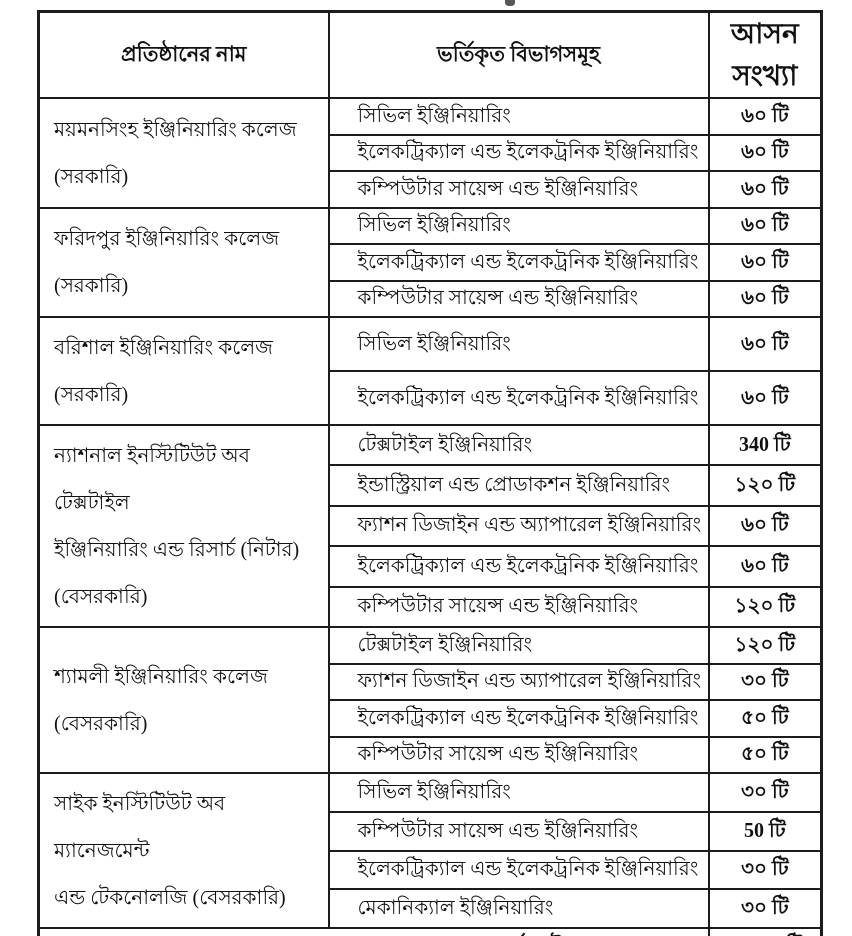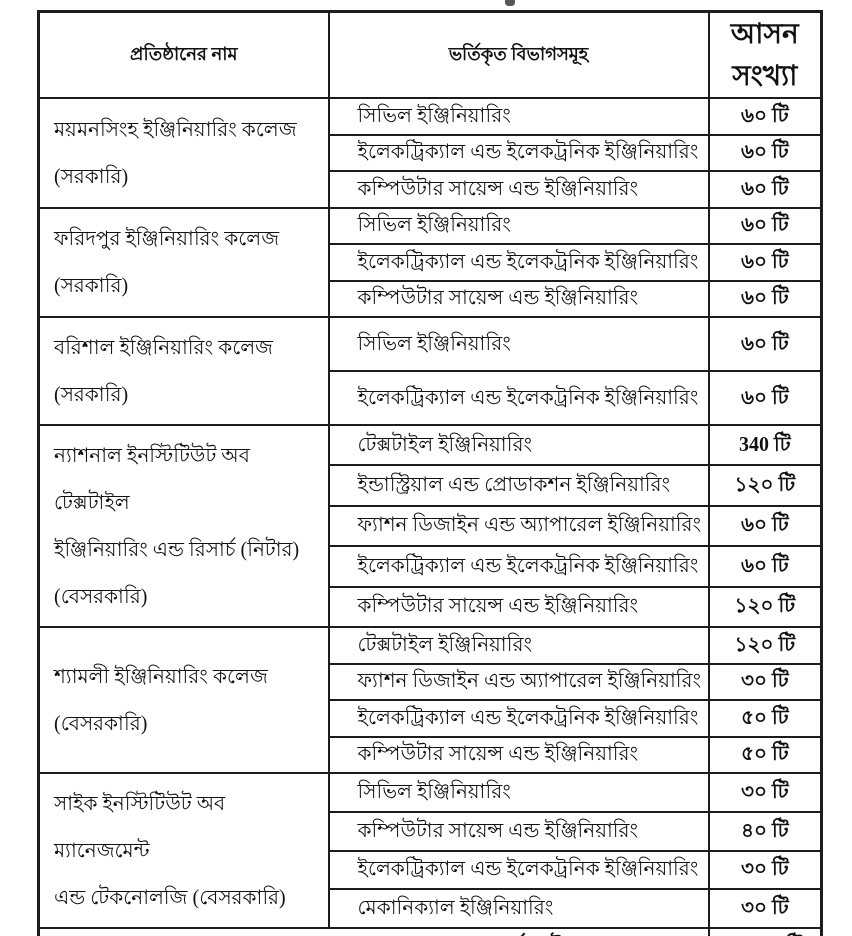--- a/index.html
+++ b/index.html
@@ -21,21 +21,21 @@
     border-collapse: collapse;
     table-layout: fixed;
   }
   table.seats-table, table.seats-table th, table.seats-table td {
     border: 2px solid #1c1c1c;
   }
   table.seats-table { border-width: 3px; }
   th, td { vertical-align: middle; }
   thead th {
     height: 68px;
-    font-size: 18px; font-weight: bold;
+    font-size: 21px; font-weight: bold;
     text-align: center;
     border-bottom-width: 3px;
   }
   th.seats-head { white-space: pre-line; line-height: 1.5; font-size: 28px; }
   td.inst {
     font-size: 20px;
     padding: 6px 8px 6px 14px;
     line-height: 2.35;
     white-space: pre-line;
     text-align: left;
@@ -169,21 +169,21 @@
       </tr>
 
       <tr class="block-start">
         <td class="inst" rowspan="4">সাইক ইনস্টিটিউট অব ম্যানেজমেন্ট
 এন্ড টেকনোলজি (বেসরকারি)</td>
         <td class="dept">সিভিল ইঞ্জিনিয়ারিং</td>
         <td class="seats">৩০ টি</td>
       </tr>
       <tr class="inner">
         <td class="dept">কম্পিউটার সায়েন্স এন্ড ইঞ্জিনিয়ারিং</td>
-        <td class="seats">৪০ টি</td>
+        <td class="seats">50 টি</td>
       </tr>
       <tr class="inner">
         <td class="dept">ইলেকট্রিক্যাল এন্ড ইলেকট্রনিক ইঞ্জিনিয়ারিং</td>
         <td class="seats">৩০ টি</td>
       </tr>
       <tr class="inner">
         <td class="dept">মেকানিক্যাল ইঞ্জিনিয়ারিং</td>
         <td class="seats">৩০ টি</td>
       </tr>
 

